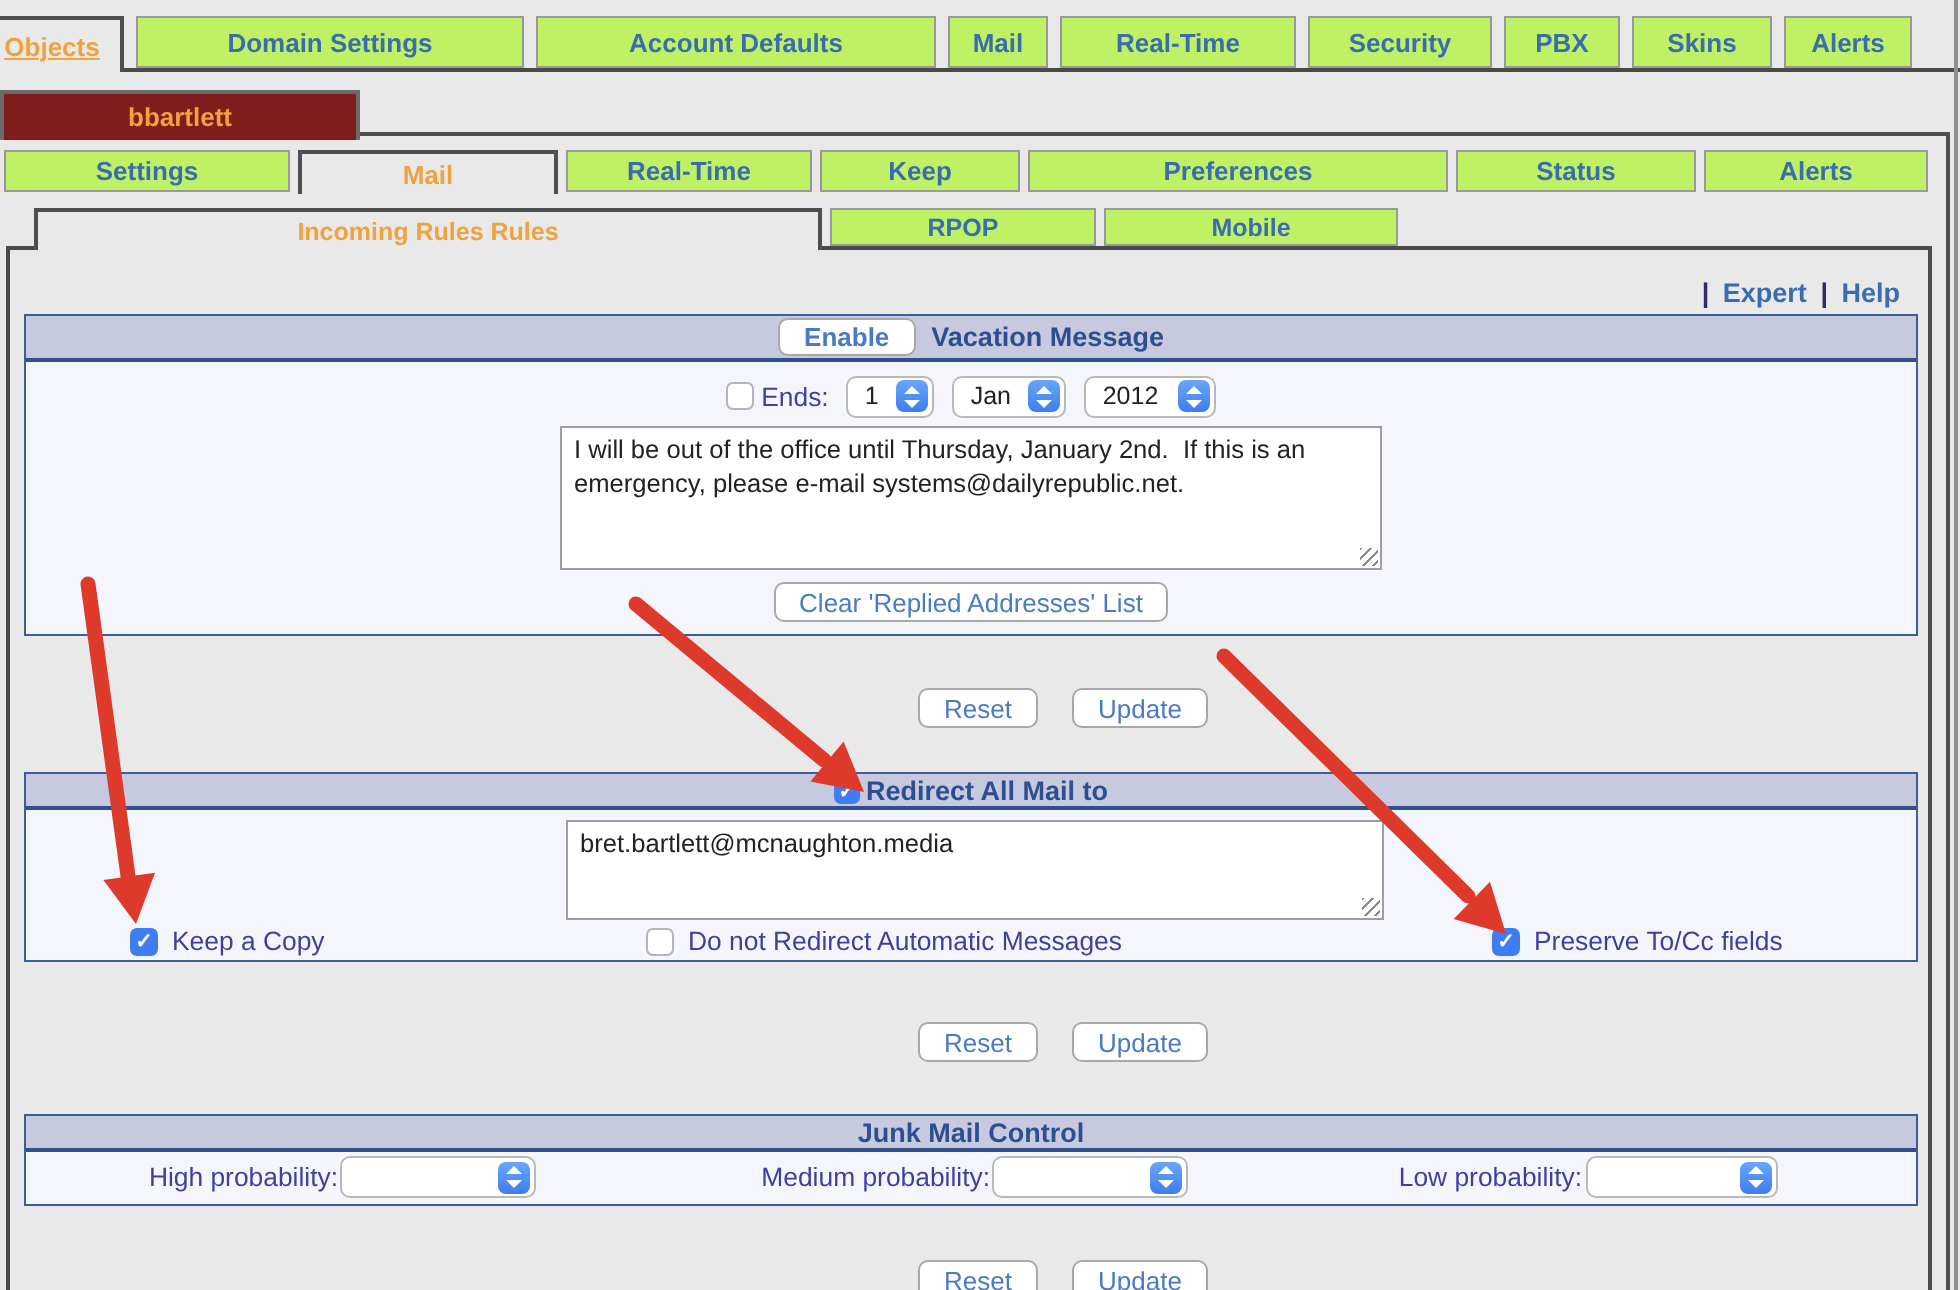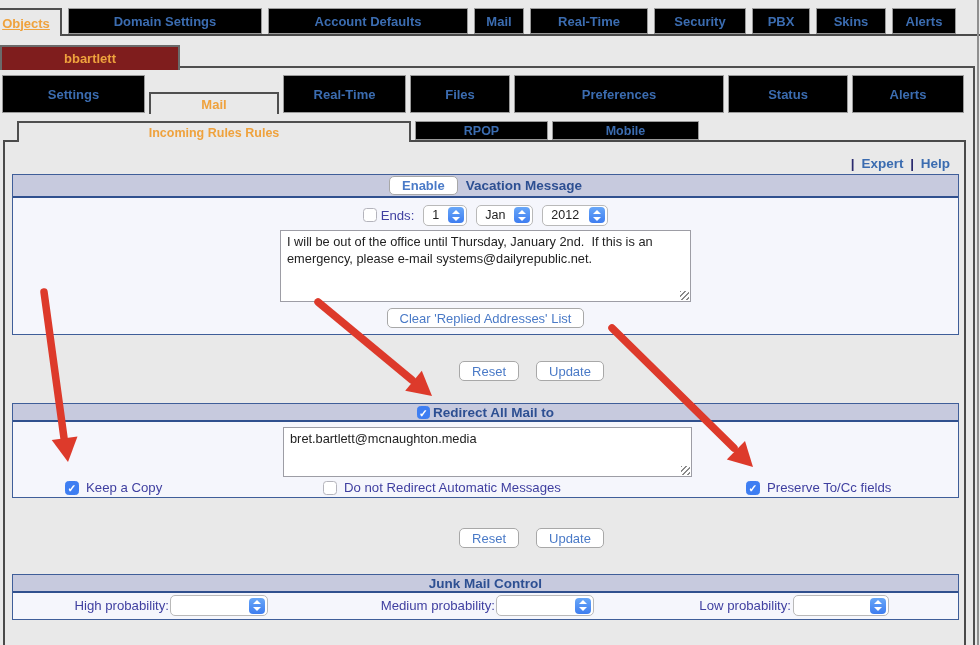--- a/index.html
+++ b/index.html
@@ -1,21 +1,21 @@
 <!DOCTYPE html>
 <html><head>
 <meta charset="utf-8">
 <style>
   html,body{margin:0;padding:0;}
   body{font-family:"Liberation Sans",sans-serif;}
   .page{position:relative;width:980px;height:645px;background:#e9e9e9;overflow:hidden;}
 
   
   .tabbar{display:flex;align-items:flex-end;}
-  .tab{box-sizing:border-box;background:#000000;border:1px solid #9a9a9a;
+  .tab{box-sizing:border-box;background:#bef264;border:1px solid #9a9a9a;
        color:#3b6cb0;font-weight:bold;text-align:center;cursor:default;
        display:flex;align-items:center;justify-content:center;}
   .tab.active{background:#e9e9e9;border:2px solid #4f4f4f;border-bottom:none;
        position:relative;z-index:3;color:#efa23d;}
 
   
   .row1{padding:8px 0 0 0;gap:6px;border-bottom:2px solid #4a4a4a;position:relative;}
   .row1 .tab{height:26px;font-size:13px;}
   .row1 .tab.active{height:28px;margin-bottom:-2px;}
   .row1 .tab.objects span{text-decoration:underline;}
@@ -25,21 +25,21 @@
   .row2 .tab{position:absolute;left:0;top:9px;width:180px;height:25px;
       background:#7f1d1d;border:2px solid #6a6a6a;border-bottom:none;z-index:3;
       color:#efa23d;font-size:13px;}
 
   
   .containerA{position:absolute;left:0;top:66px;right:5px;bottom:0;
       border-top:2px solid #4f4f4f;border-right:2px solid #4f4f4f;background:#e9e9e9;}
 
   
   .row3{padding:7px 0 0 2px;gap:4px;}
-  .row3 .tab{height:38px;font-size:13px;}
+  .row3 .tab{height:21px;font-size:13px;}
   .row3 .tab.active{height:22px;margin-bottom:-1px;}
 
   
   .row4{padding:8px 0 0 17px;gap:4px;position:relative;z-index:2;}
   .row4 .tab{height:19px;font-size:12.5px;}
   .row4 .tab.active{height:21px;margin-bottom:-2px;}
 
   
   .containerB{margin:0 7px 0 3px;border:2px solid #4a4a4a;border-bottom:none;
       background:#e9e9e9;position:relative;height:522px;}
@@ -176,21 +176,21 @@
       <div class="tab" style="width:143px;">
           <span>Settings</span>
         </div>
       <div class="tab active" style="width:130px;">
           <span>Mail</span>
         </div>
       <div class="tab" style="width:123px;">
           <span>Real-Time</span>
         </div>
       <div class="tab" style="width:100px;">
-          <span>Files</span>
+          <span>Keep</span>
         </div>
       <div class="tab" style="width:210px;">
           <span>Preferences</span>
         </div>
       <div class="tab" style="width:120px;">
           <span>Status</span>
         </div>
       <div class="tab" style="width:112px;">
           <span>Alerts</span>
         </div>

